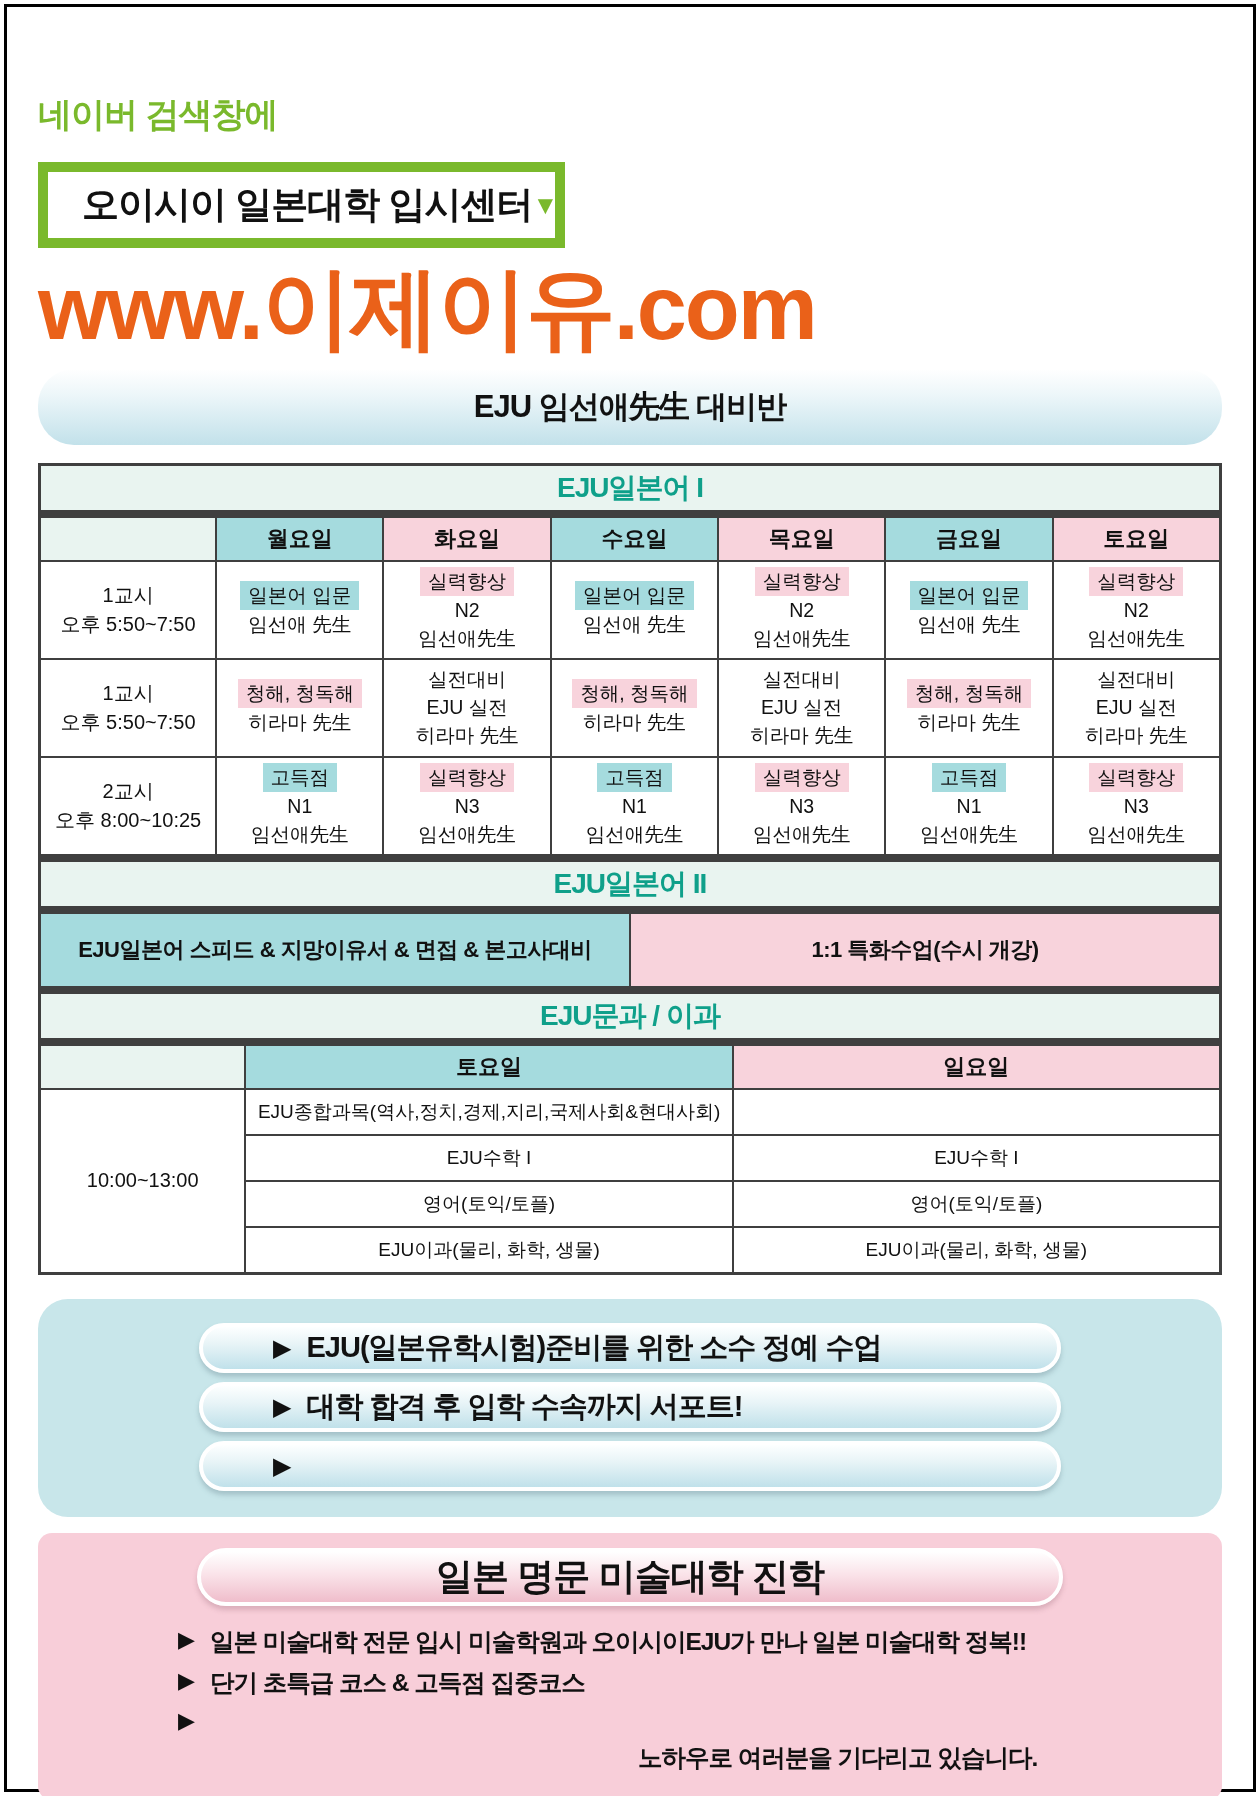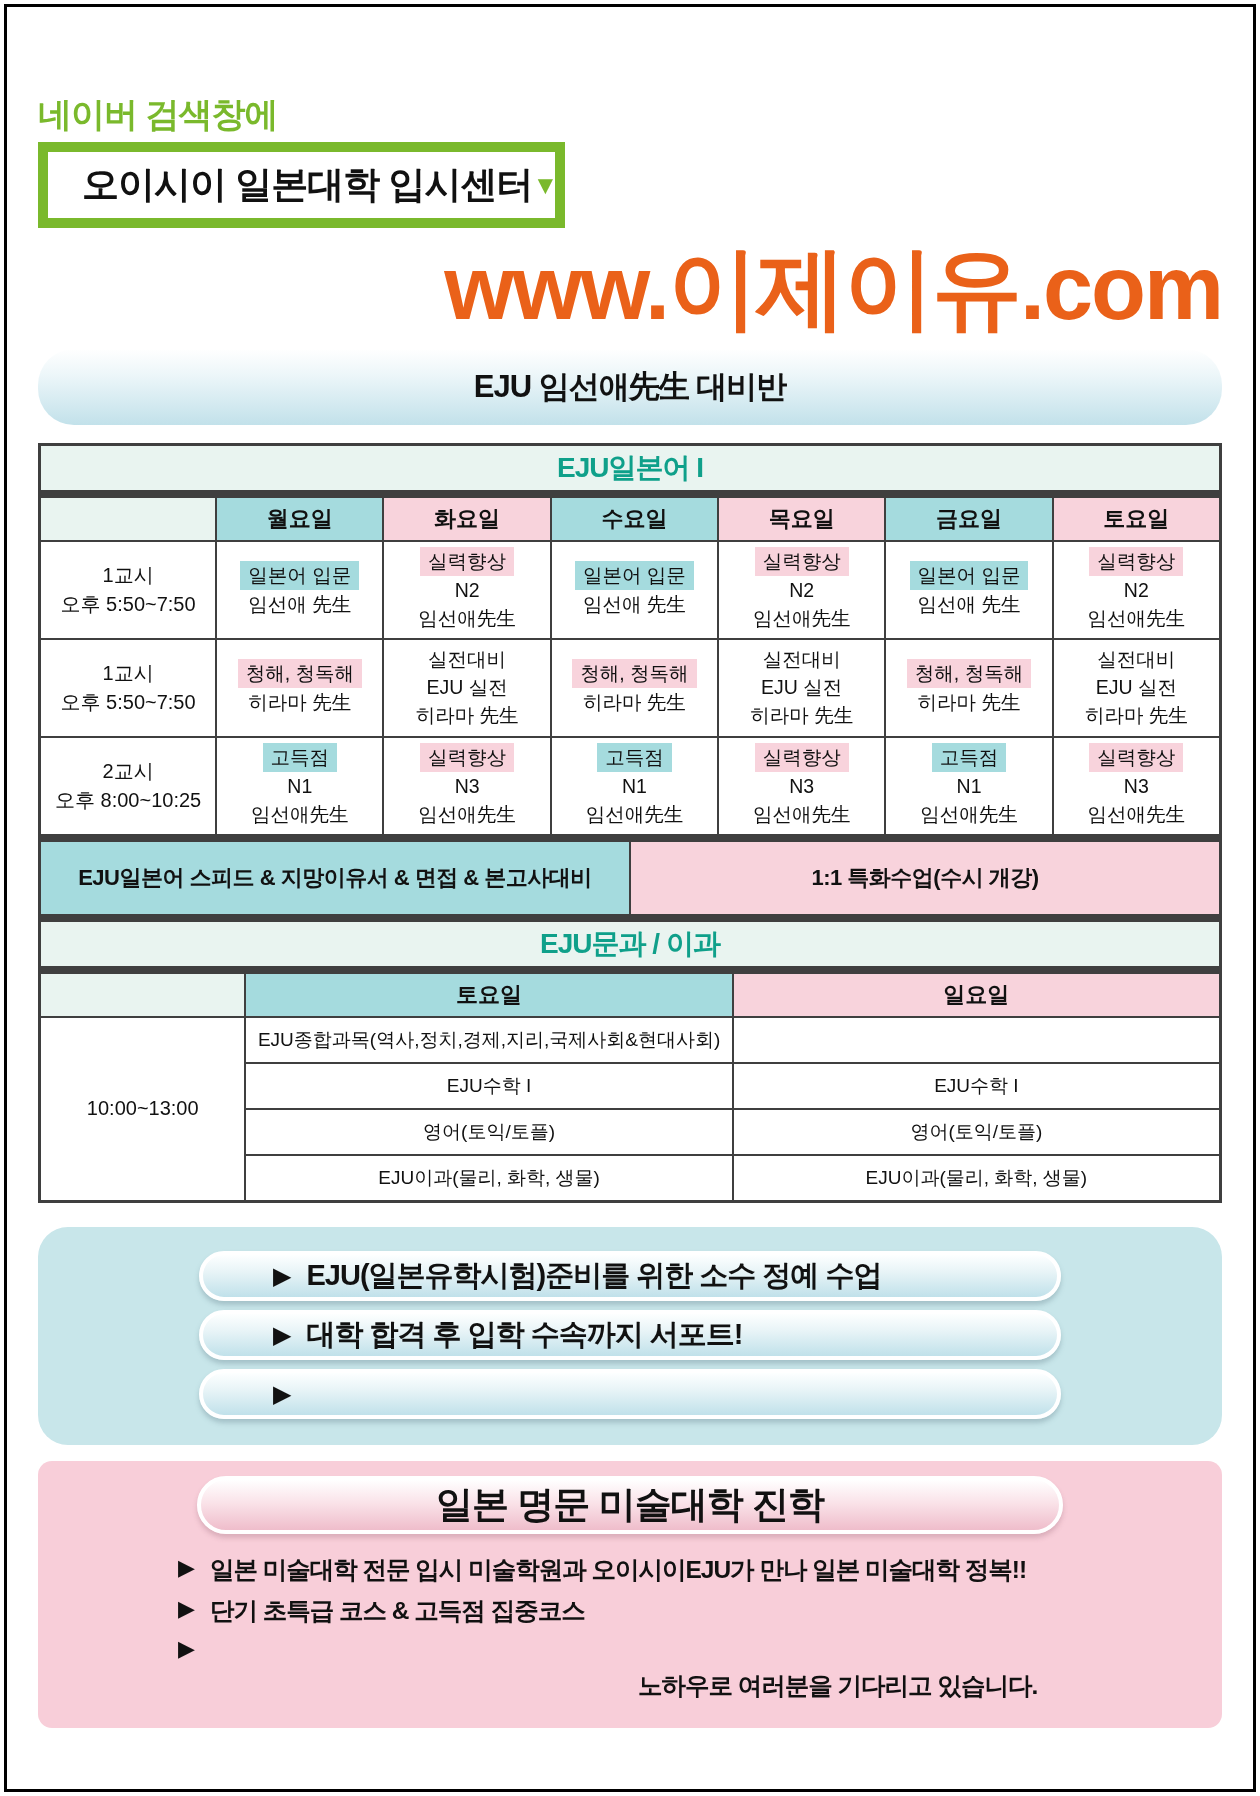--- a/index.html
+++ b/index.html
@@ -11,26 +11,26 @@
   html,body{margin:0;padding:0;}
   body{
     width:1260px;height:1796px;background:#fff;position:relative;
     font-family:"Liberation Sans","DejaVu Sans",sans-serif;color:#111;overflow:hidden;
   }
   .frame{position:absolute;inset:4px;border:3px solid #000;pointer-events:none;}
   .content{position:absolute;left:38px;right:38px;top:0;}
 
   .naver{margin-top:92px;font-size:34px;font-weight:800;color:var(--green);letter-spacing:-1px;}
 
-  .sbox{margin-top:4px;width:527px;height:86px;border:10px solid var(--green);
+  .sbox{margin-top:24px;width:527px;height:86px;border:10px solid var(--green);
         background:#fff;display:flex;align-items:center;padding:0 26px 0 34px;}
   .sbox .q{font-size:37px;font-weight:800;letter-spacing:-1px;white-space:nowrap;}
   .sbox .dd{margin-left:auto;color:var(--green);font-size:26px;line-height:1;}
 
-  .url{margin-top:10px;text-align:right;font-size:90px;font-weight:600;color:var(--orange);
+  .url{margin-top:10px;text-align:left;font-size:90px;font-weight:600;color:var(--orange);
        letter-spacing:-2px;line-height:1.12;white-space:nowrap;}
 
   .banner{margin-top:10px;height:76px;border-radius:36px;
           background:linear-gradient(180deg,#ffffff 0%,#ecf6f9 35%,#c2e1ea 100%);
           display:flex;align-items:center;justify-content:center;
           font-size:31px;font-weight:800;letter-spacing:-1px;}
 
   .btable{margin-top:18px;border:3px solid var(--line);background:var(--line);
           display:flex;flex-direction:column;gap:8px;}
   .sec-title{background:var(--mint);color:var(--teal-text);font-weight:800;font-size:28px;
@@ -196,20 +196,21 @@
           <div class="line">N1</div>
           <div class="line">임선애先生</div>
         </div>
         <div class="cell slot">
           <div class="line"><span class="hl tone-pink">실력향상</span></div>
           <div class="line">N3</div>
           <div class="line">임선애先生</div>
         </div>
       </div>
 
+    <div class="sec-title">EJU일본어 II</div>
     <div class="duo">
       <div class="duo-left">EJU일본어 스피드 &amp; 지망이유서 &amp; 면접 &amp; 본고사대비</div>
       <div class="duo-right">1:1 특화수업(수시 개강)</div>
     </div>
 
     <div class="sec-title">EJU문과 / 이과</div>
     <div class="grid" id="tracks-grid">
         <div class="cell mint"></div>
         <div class="cell day tone-teal">토요일</div>
         <div class="cell day tone-pink">일요일</div>

